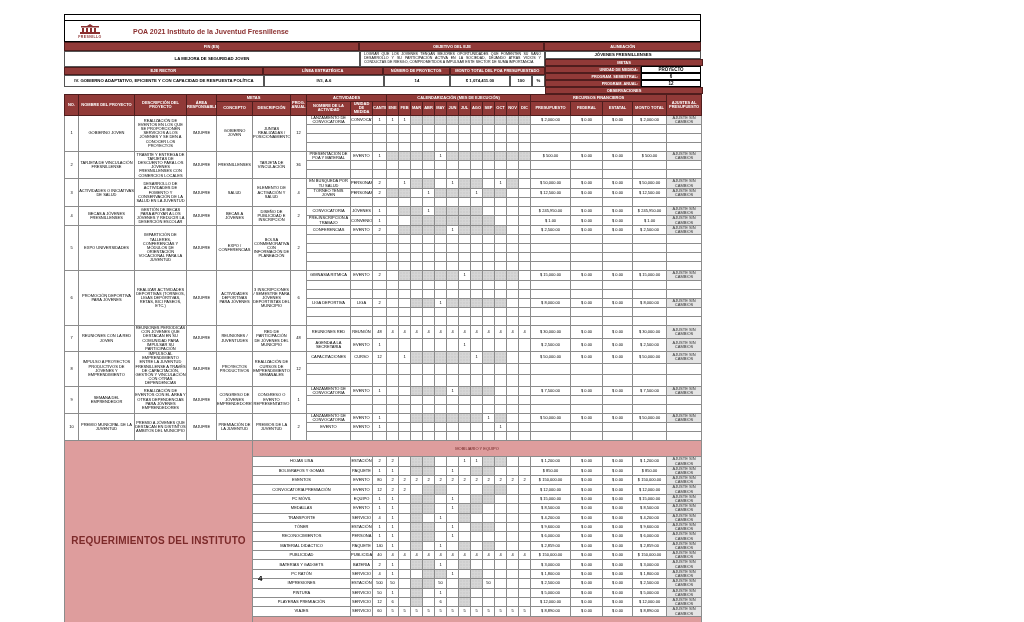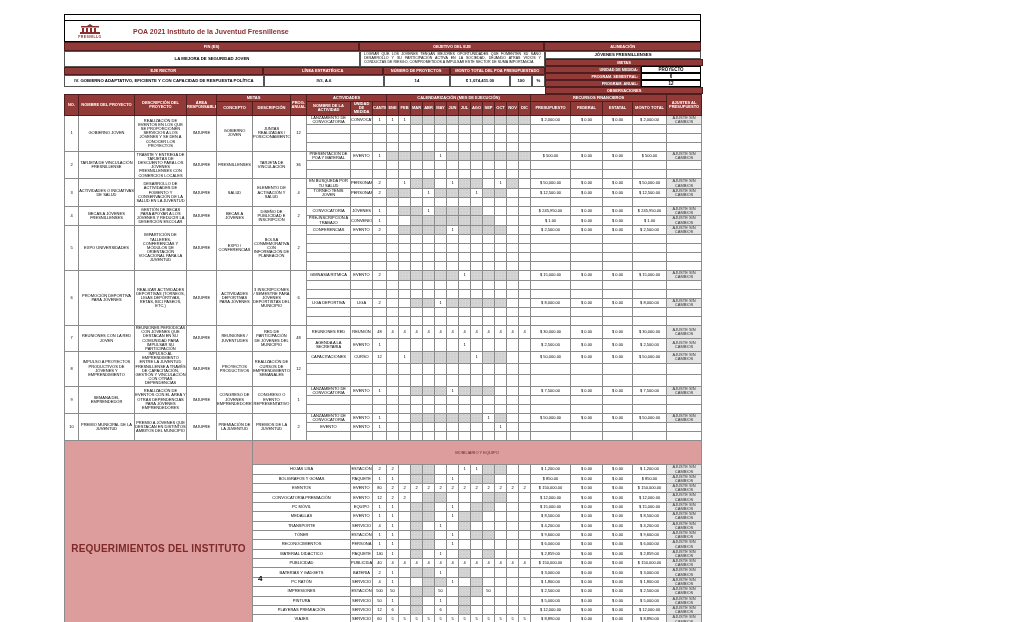--- a/index.html
+++ b/index.html
@@ -27,21 +27,21 @@
   table.t{border-collapse:collapse;table-layout:fixed;width:637px;background:#fff;}
   table.t th,table.t td{border:0.5px solid #8c8c8c;padding:0;overflow:hidden;font-weight:normal;
       font-size:4px;line-height:1.05;text-align:center;vertical-align:middle;box-sizing:border-box;}
   table.t th{background:#913a38;color:#fff;font-weight:bold;border-color:#4f1d1d;
       text-transform:uppercase;}
   table.t{border:1px solid #000;}
   tr.hdr1 th{height:7px;}
   tr.hdr2 th{height:13px;}
   tbody tr{height:9px;}
   tbody tr.req{height:7px;}
-  tbody tr.bandrow{height:24px;}
+  tbody tr.bandrow{height:16px;}
   td.projcell{font-size:3.8px;}
   td.name{font-weight:normal;}
   td.actname{border:0.8px solid #000;font-weight:bold;text-align:left;padding-left:1px;font-size:3.9px;background:#fff;}
   td.unitcell{border:0.8px solid #000;font-weight:bold;font-size:3.7px;}
   td.shade{background-color:#d6d6d6;background-image:radial-gradient(#b9b9b9 0.5px,transparent 0.5px);background-size:3px 3px;}
   td.money{border:0.9px solid #000;font-weight:bold;font-size:4.2px;white-space:nowrap;}
   td.ajuste{background:#e4e4e4;font-size:3.4px;color:#333;border:0.5px solid #8c8c8c;}
   td.pinkbig{background:#de9d9d;border:1px solid #000;}
   td.pinkbig .reqtitle{font-weight:bold;font-size:10px;color:#7c2a2a;letter-spacing:.2px;}
   td.pinkband{background:#de9d9d;text-align:left;font-weight:bold;font-size:4px;color:#6e2323;padding-left:2px;border:0.6px solid #000;}

